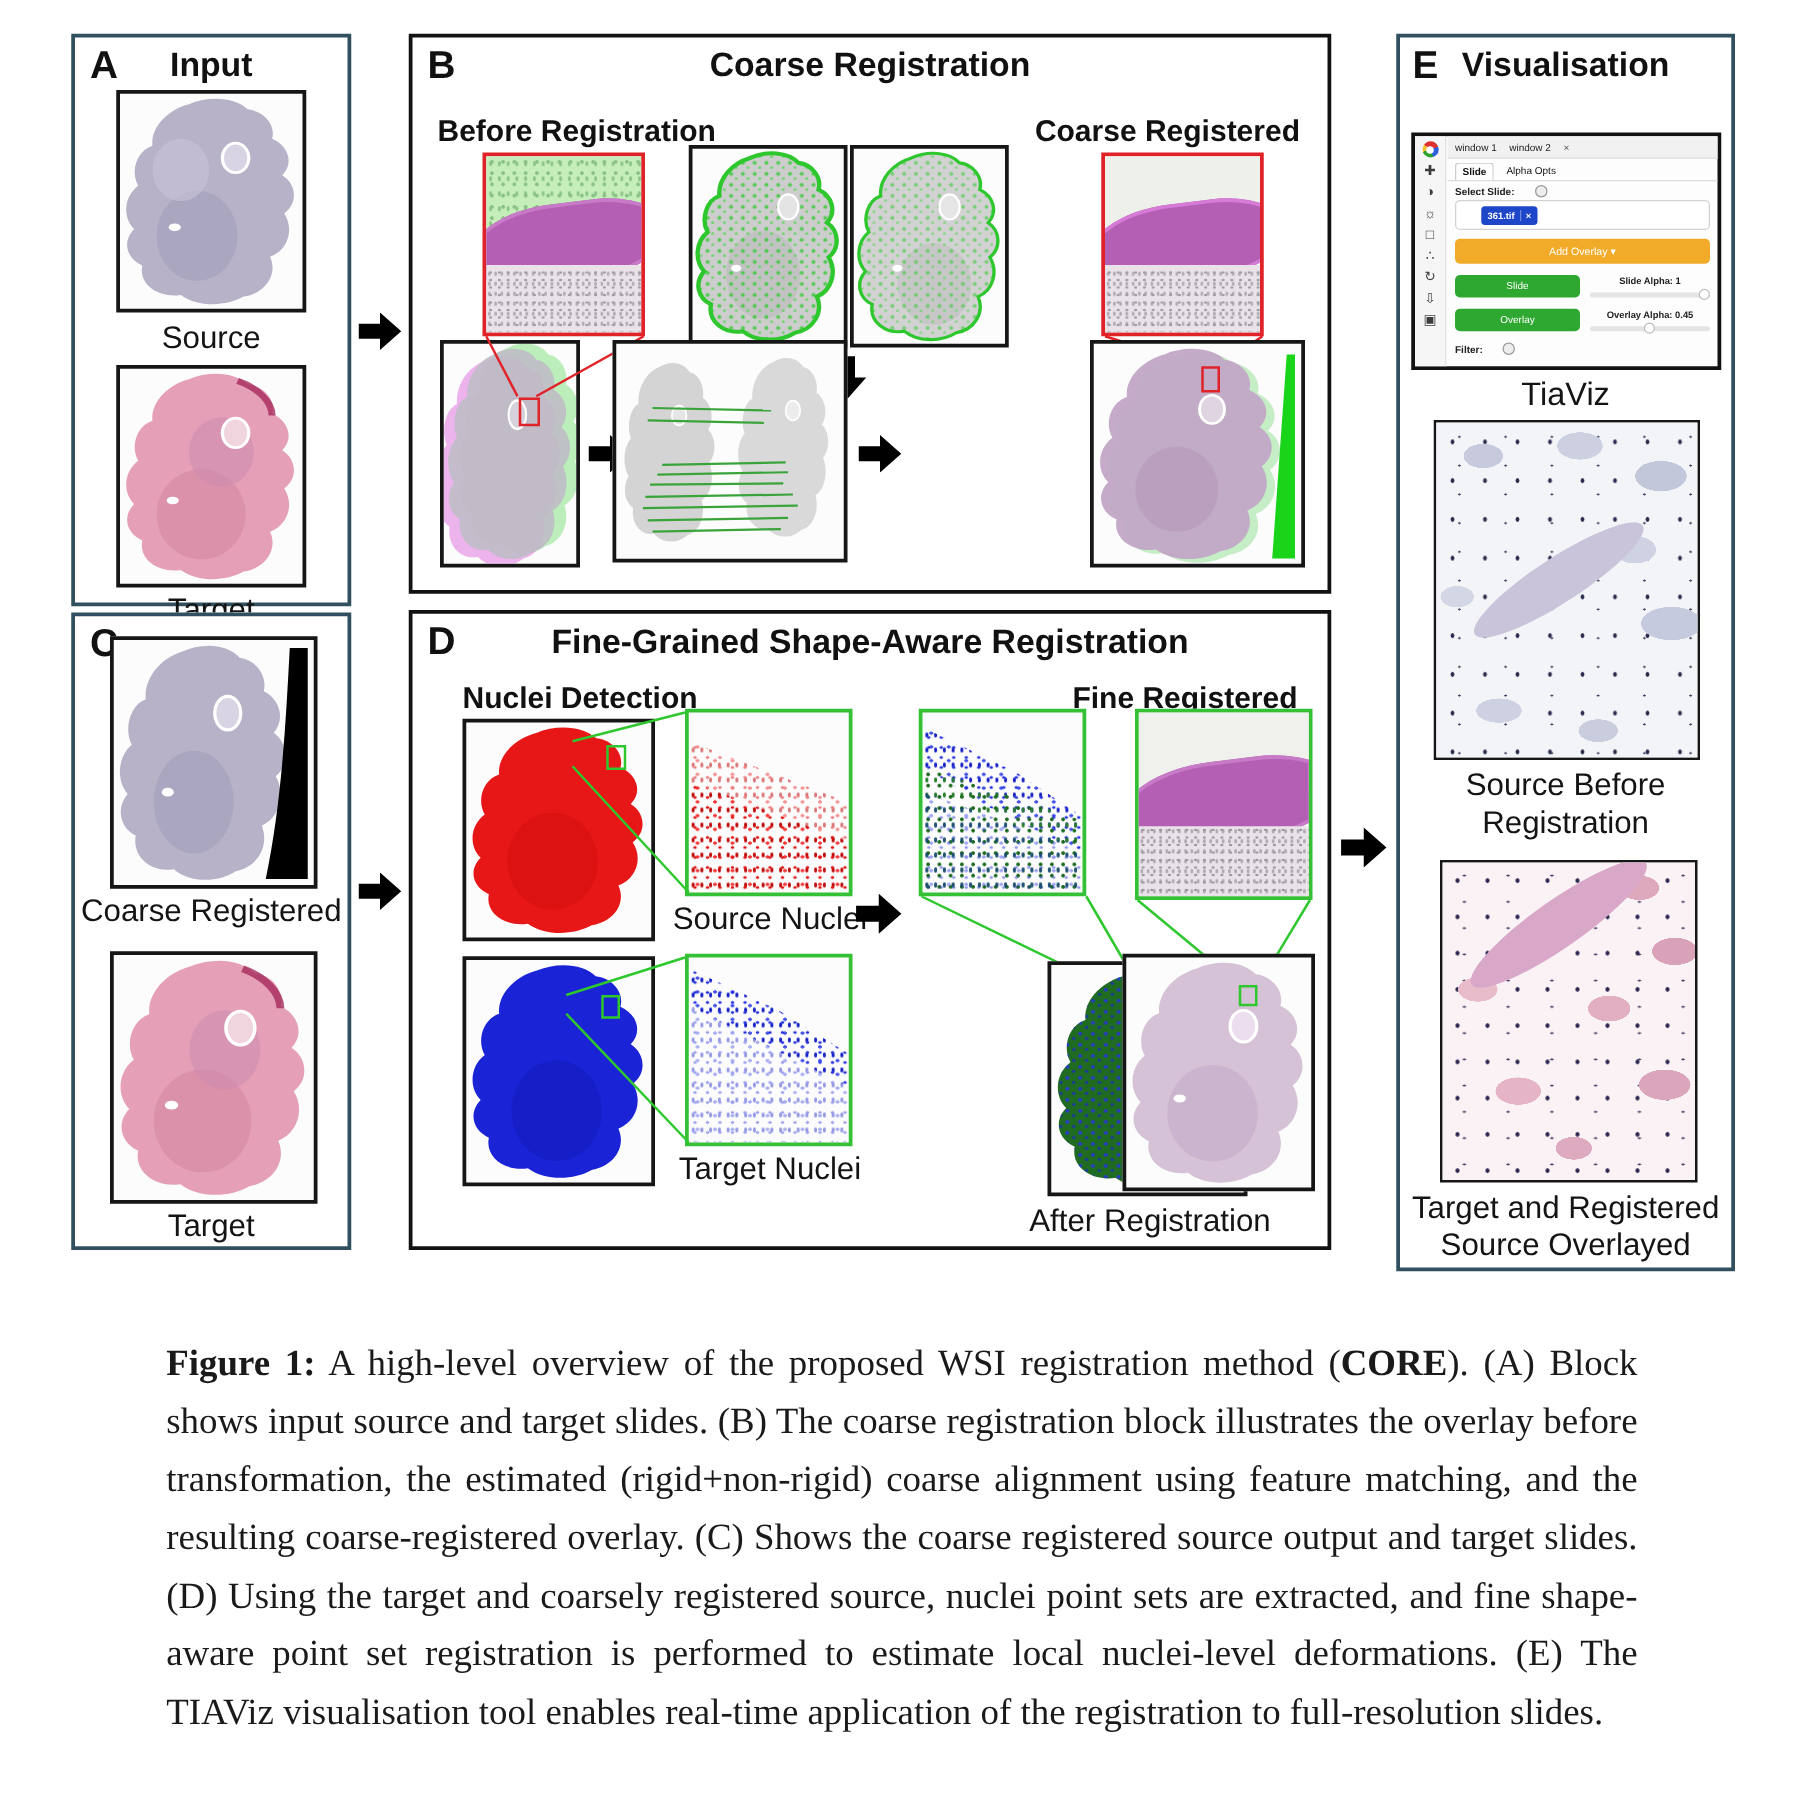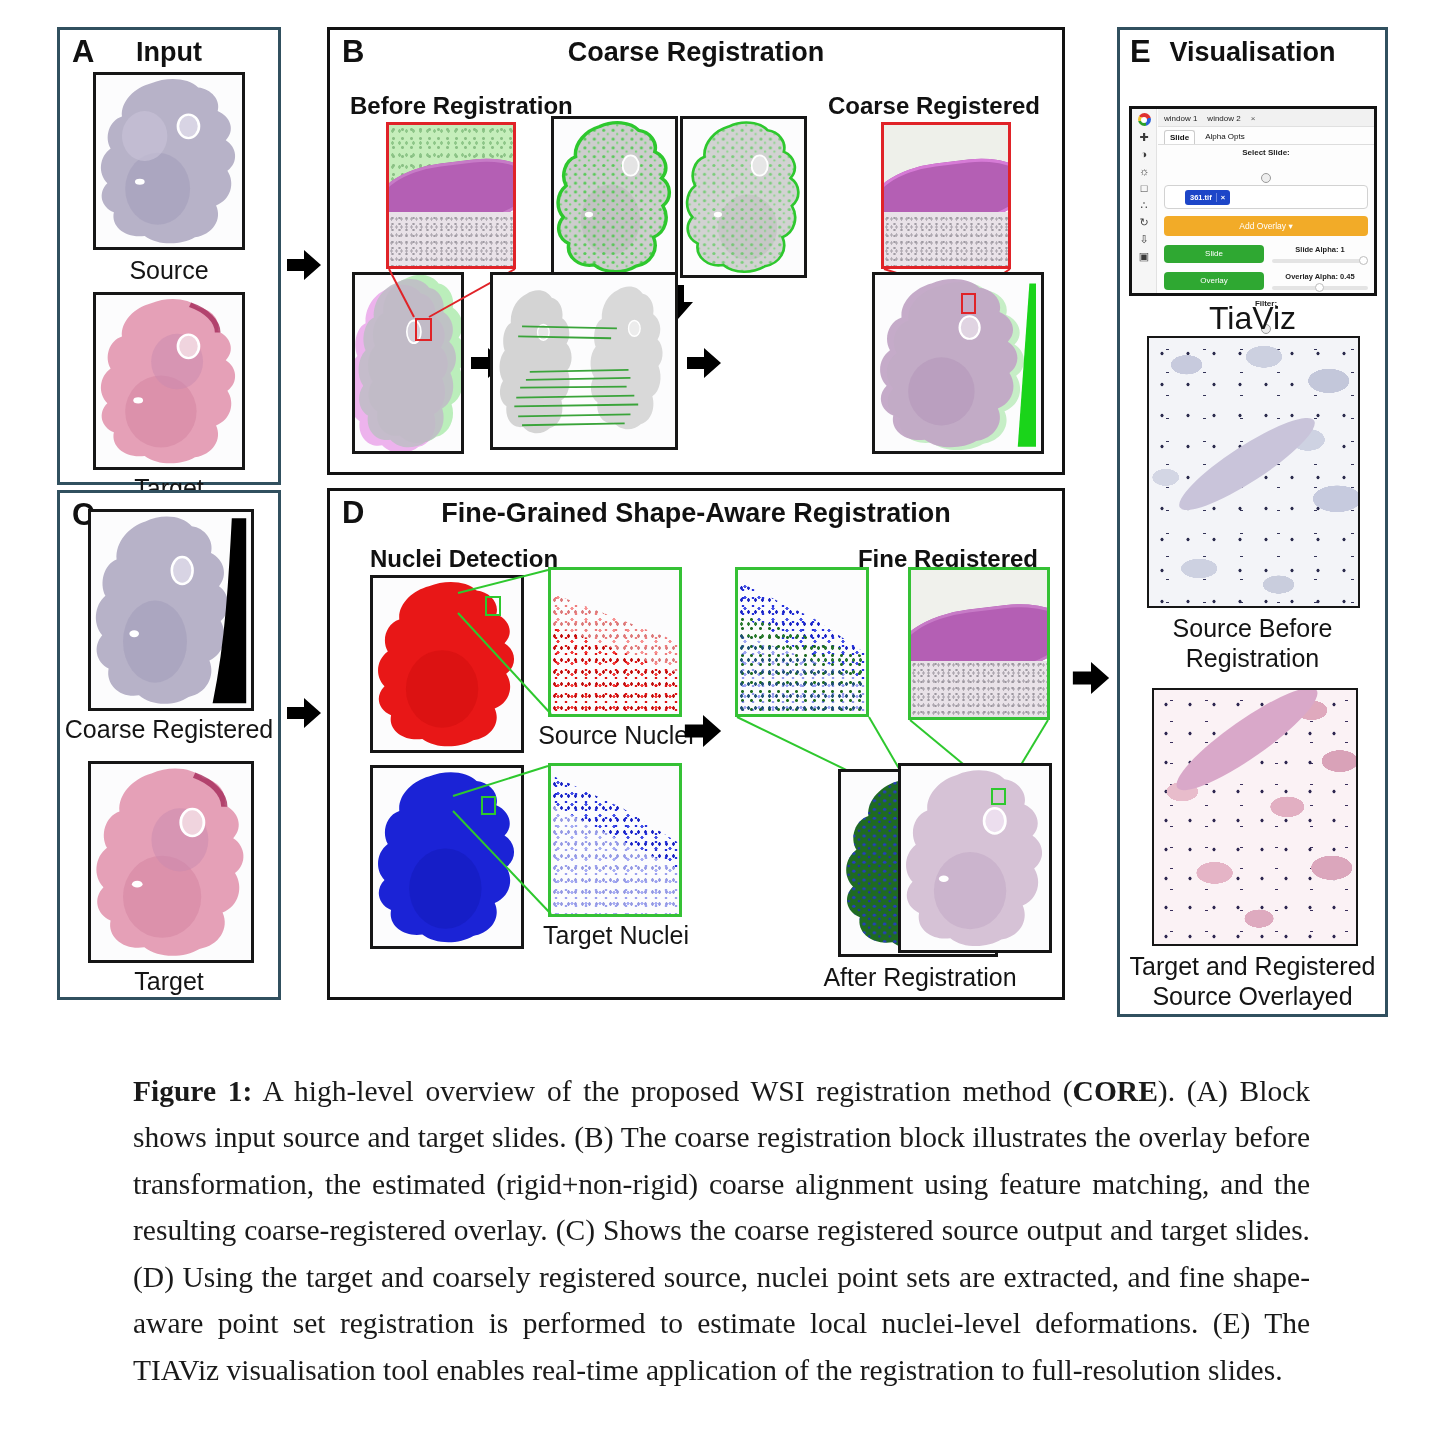--- a/index.html
+++ b/index.html
@@ -37,21 +37,21 @@
   
   .tv{position:absolute;border:3px solid #121212;background:#fdfdfd;box-sizing:border-box;}
   .tvrail{position:absolute;left:0;top:0;bottom:0;width:24px;background:#f6f6f6;border-right:1px solid #e2e2e2;display:flex;flex-direction:column;align-items:center;padding-top:4px;gap:6px;}
   .tvrail .ic{font-size:11px;line-height:11px;color:#3c3c3c;cursor:default;}
   .ringlogo{width:13px;height:13px;border-radius:50%;background:conic-gradient(#e03131 0 20%,#2b62d9 20% 45%,#2aa12a 45% 70%,#f2c12e 70% 85%,#e03131 85% 100%);position:relative;}
   .ringlogo:after{content:"";position:absolute;left:3.5px;top:3.5px;width:6px;height:6px;border-radius:50%;background:#fff;}
   .tvbody{position:absolute;left:26px;top:0;right:0;bottom:0;font-size:8px;}
   .tvtabs{display:flex;gap:10px;align-items:center;padding:5px 6px 3px 6px;background:#f1f1f1;border-bottom:1px solid #e0e0e0;color:#222;}
   .tvmenu{display:flex;gap:10px;align-items:flex-end;padding:3px 6px 0 6px;border-bottom:1px solid #ddd;}
   .tvmenu .on{background:#fff;border:1px solid #ccc;border-bottom:none;padding:2px 5px;border-radius:3px 3px 0 0;font-weight:bold;}
-  .tvrow{padding:3px 6px 0 6px;display:flex;align-items:center;gap:16px;font-weight:bold;color:#222;flex-direction:column;}
+  .tvrow{padding:3px 6px 0 6px;display:flex;align-items:center;gap:16px;font-weight:bold;color:#222;}
   .infoc{width:8px;height:8px;border:1px solid #9a9a9a;border-radius:50%;display:inline-block;background:#eee;}
   .tvinput{margin:2px 6px 0 6px;height:22px;border:1.5px solid #d2d2d2;border-radius:4px;background:#fff;display:flex;align-items:center;padding-left:20px;}
   .chip{background:#1d46c8;color:#fff;border-radius:3px;height:15px;display:flex;align-items:center;gap:4px;padding:0 5px;font-size:7.5px;font-weight:bold;}
   .chip .sep{width:1px;height:9px;background:#6d86dd;}
   .btn{border-radius:4px;color:#fff;font-weight:normal;text-align:center;cursor:pointer;}
   .btn.yellow{margin:7px 6px 0 6px;height:20px;line-height:20px;background:#f2ab28;font-size:8.5px;}
   .btn.green{width:100px;height:18px;line-height:18px;background:#2fa832;font-size:8px;}
   .alpharow{display:flex;margin:9px 6px 0 6px;gap:8px;align-items:flex-start;}
   .alphacol{flex:1;}
   .alphalabel{font-size:7.5px;font-weight:bold;color:#1c1c1c;text-align:center;}
@@ -413,21 +413,21 @@
                 <div class="thumb" style="left:45%"></div>
               </div>
           </div>
         </div>
         <div class="tvrow" style="margin-top:6px">
           <span>Filter:</span>
           <span class="infoc"></span>
         </div>
       </div>
     </div>
-    <div class="imglabel" style="left:0;right:0;top:270px;font-size:32px">TiaViz</div>
+    <div class="imglabel" style="left:0;right:0;top:270px;font-size:26px">TiaViz</div>
 
     <div class="imgbox" style="left:27px;top:306px;width:213px;height:272px;border-width:2.5px">
       <div class="hist" style="background-color:#f3f4f8;background-image:
         radial-gradient(ellipse 26px 16px at 18% 10%,#c7cadd 60%,transparent 61%),
         radial-gradient(ellipse 30px 18px at 55% 7%,#ccd0e0 60%,transparent 61%),
         radial-gradient(ellipse 34px 20px at 86% 16%,#c3c7da 60%,transparent 61%),
         radial-gradient(ellipse 28px 18px at 76% 38%,#ced2e2 60%,transparent 61%),
         radial-gradient(ellipse 40px 22px at 90% 60%,#c6cade 60%,transparent 61%),
         radial-gradient(ellipse 30px 16px at 24% 86%,#cdd1e1 60%,transparent 61%),
         radial-gradient(ellipse 26px 15px at 62% 92%,#c9cddd 60%,transparent 61%),

